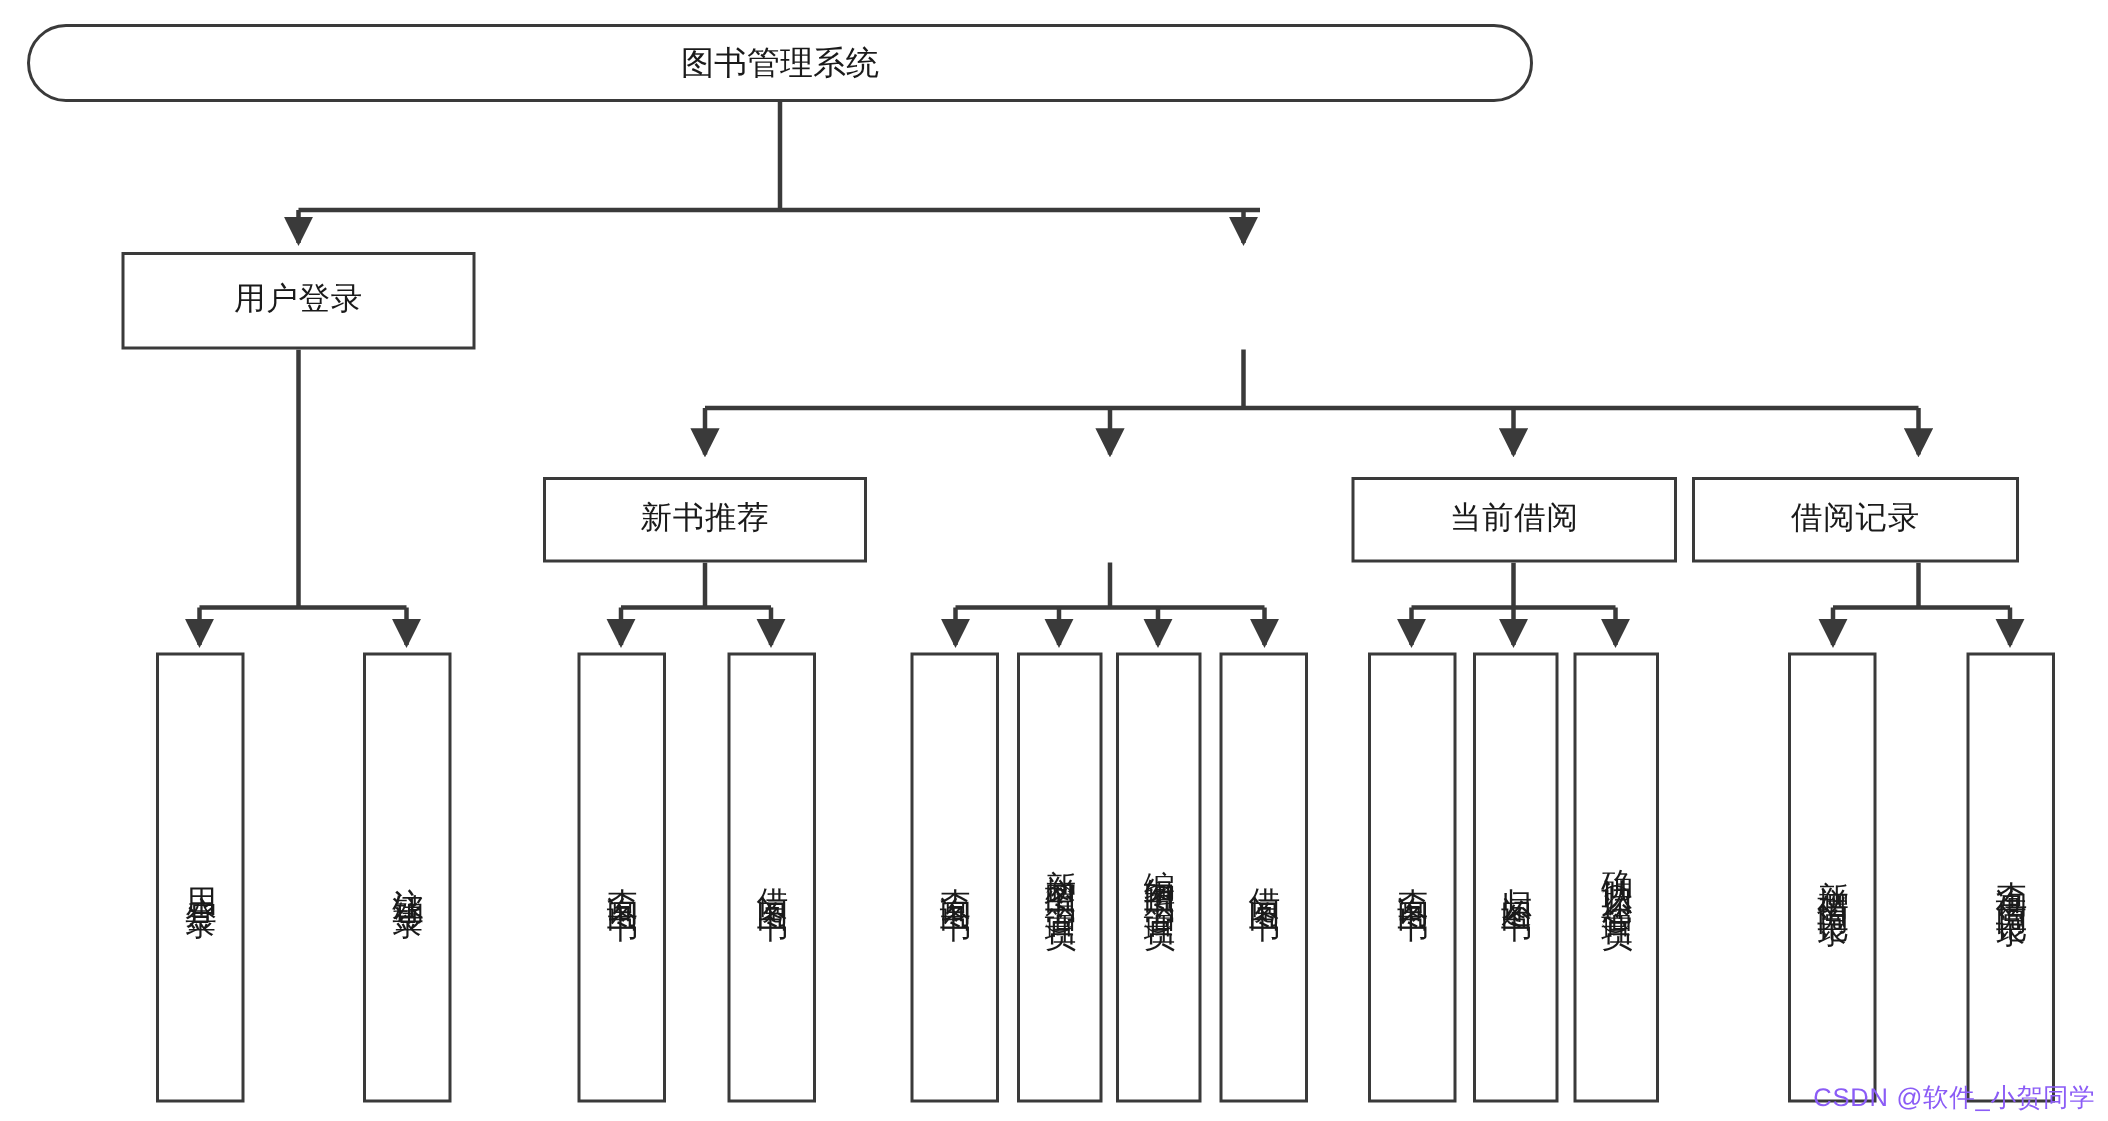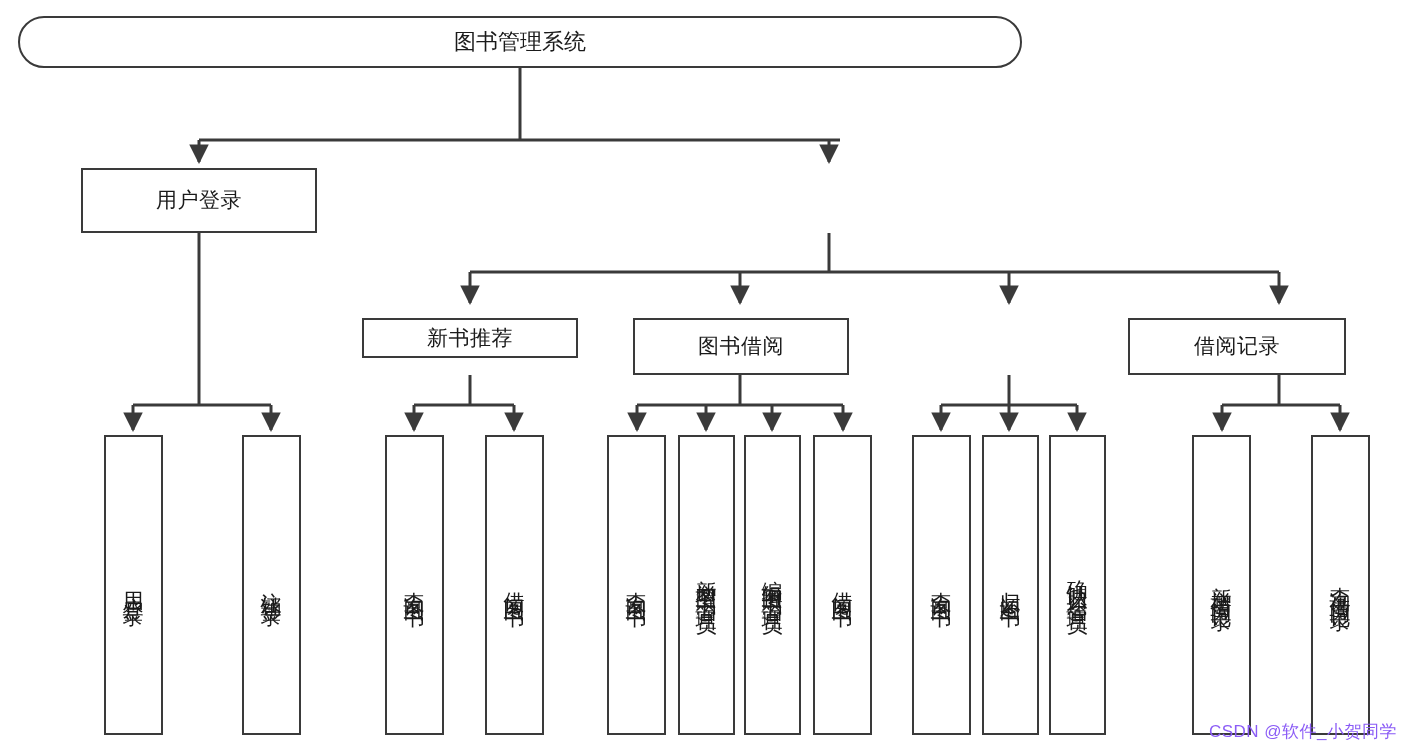--- a/index.html
+++ b/index.html
@@ -123,25 +123,25 @@
   </svg>
 
   <div class="node root" style="left:18px; top:16px; width:1004px; height:52px;border-radius:26px;">
     <span class="htext">图书管理系统</span>
   </div>
 
   <div class="node h" style="left:81px; top:168px; width:236px; height:65px;">
     <span class="htext">用户登录</span>
   </div>
 
-  <div class="node h" style="left:362px; top:318px; width:216px; height:40px;">
+  <div class="node h" style="left:362px; top:318px; width:216px; height:57px;">
     <span class="htext">新书推荐</span>
   </div>
-  <div class="node h" style="left:633px; top:318px; width:216px; height:57px;">
-    <span class="htext">图书借阅</span>
+  <div class="node h" style="left:901px; top:318px; width:217px; height:57px;">
+    <span class="htext">当前借阅</span>
   </div>
   <div class="node h" style="left:1128px; top:318px; width:218px; height:57px;">
     <span class="htext">借阅记录</span>
   </div>
 
   <div class="node v" style="left:104px; top:435px; width:59px; height:300px;">
     <span class="vtext">用户登录</span>
   </div>
   <div class="node v" style="left:242px; top:435px; width:59px; height:300px;">
     <span class="vtext">注销登录</span>

